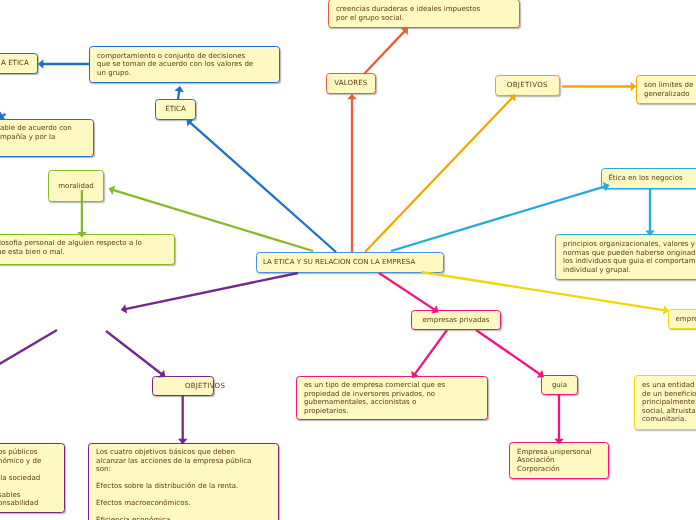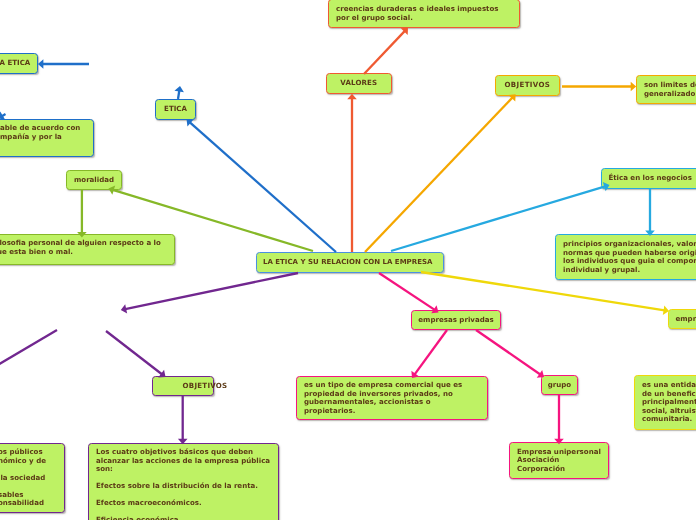--- a/index.html
+++ b/index.html
@@ -2,23 +2,23 @@
 <html><head>
 <meta charset="utf-8">
 <title>Mapa conceptual</title>
 <style>
   html,body{margin:0;padding:0;background:#ffffff;}
   body{width:696px;height:520px;overflow:hidden;
        font-family:"DejaVu Sans","Liberation Sans",sans-serif;
        -webkit-font-smoothing:antialiased;text-rendering:geometricPrecision;}
   #canvas{position:relative;width:696px;height:520px;overflow:hidden;background:#fff;}
   svg#edges{position:absolute;left:0;top:0;width:696px;height:520px;pointer-events:none;z-index:3;}
-  .node{position:absolute;box-sizing:border-box;background:#bef264;
+  .node{position:absolute;box-sizing:border-box;background:#fef9c3;
         border-style:solid;border-width:1.5px;border-radius:3.5px;
-        color:#5b3a16;font-weight:bold;font-size:7.05px;line-height:8.5px;
+        color:#5b3a16;font-weight:normal;font-size:7.05px;line-height:8.5px;
         display:flex;align-items:center;white-space:pre;z-index:2;}
   .node{box-shadow:1.3px 1.5px 1.4px -0.5px rgba(120,115,110,0.55);}
   .node.leaf{justify-content:center;}
   .node .txt{padding:0 6px;position:relative;z-index:1;will-change:opacity;}
   .node.box .txt{padding:0 7px;}
   .node.center{font-size:7.0px;letter-spacing:0px;}
 </style>
 </head>
 <body>
 
@@ -103,27 +103,30 @@
         <line x1="559" y1="395" x2="559" y2="439.69" stroke="#f5147f" stroke-width="2.3" stroke-linecap="butt"></line>
         <path d="M 559 444.2 L 554.2 438.7 L 563.8 438.7 Z" fill="#f5147f"></path>
       </g>
       <g>
         <line x1="421" y1="272" x2="664.5447529066913" y2="310.29937646516515" stroke="#efd80a" stroke-width="2.3" stroke-linecap="butt"></line>
         <path d="M 669 311 L 662.8210971218614 314.88730745150554 L 664.3124465529954 305.40385465865336 Z" fill="#efd80a"></path>
       </g>
     </svg>
 <div class="node center" style="left: 256px; top: 252px; width: 188px; height: 21px; border-color: rgb(74, 144, 226);"><div class="txt">LA ETICA Y SU RELACION CON LA EMPRESA</div></div>
     <div class="node leaf" style="left: -8px; top: 53px; width: 45.8px; height: 21px; border-color: rgb(31, 111, 201);"><div class="txt">A ETICA</div></div>
+    <div class="node box" style="left: 89px; top: 46px; width: 191px; height: 37px; border-color: rgb(31, 111, 201);"><div class="txt">comportamiento o conjunto de decisiones
+que se toman de acuerdo con los valores de
+un grupo.</div></div>
     <div class="node leaf" style="left: 155px; top: 99px; width: 41px; height: 21px; border-color: rgb(31, 111, 201);"><div class="txt">ETICA</div></div>
     <div class="node box" style="left: -8px; top: 119px; width: 102px; height: 38px; border-color: rgb(31, 111, 201); align-items: flex-start; padding-top: 4px;"><div class="txt">able de acuerdo con
 mpañía y por la</div></div>
-    <div class="node leaf" style="left: 66px; top: 170px; width: 56px; height: 20px; border-color: rgb(134, 184, 40);"><div class="txt">moralidad</div></div>
+    <div class="node leaf" style="left: 48px; top: 170px; width: 56px; height: 32px; border-color: rgb(134, 184, 40);"><div class="txt">moralidad</div></div>
     <div class="node box" style="left: -11px; top: 234px; width: 186px; height: 31px; border-color: rgb(134, 184, 40); align-items: flex-start; padding-top: 4px;"><div class="txt">ilosofia personal de alguien respecto a lo
 ue esta bien o mal.</div></div>
-    <div class="node leaf" style="left: 325.8px; top: 73px; width: 66px; height: 21px; border-color: rgb(239, 90, 50); letter-spacing: 0.15px;"><div class="txt">VALORES</div></div>
+    <div class="node leaf" style="left: 325.8px; top: 73px; width: 50px; height: 21px; border-color: rgb(239, 90, 50); letter-spacing: 0.15px;"><div class="txt">VALORES</div></div>
     <div class="node box" style="left: 328px; top: -1px; width: 192px; height: 29px; border-color: rgb(239, 90, 50);"><div class="txt">creencias duraderas e ideales impuestos
 por el grupo social.</div></div>
     <div class="node leaf" style="left: 494.6px; top: 75px; width: 65.5px; height: 21px; border-color: rgb(245, 167, 0); letter-spacing: 0.35px;"><div class="txt">OBJETIVOS</div></div>
     <div class="node box" style="left: 636px; top: 75px; width: 135px; height: 29px; border-color: rgb(245, 167, 0);"><div class="txt">son limites de accion
 generalizado</div></div>
     <div class="node leaf" style="left: 600.9px; top: 168px; width: 110px; height: 21px; border-color: rgb(38, 169, 224); justify-content: flex-start;"><div class="txt" style="padding-left: 6.5px;">Ética en los negocios</div></div>
     <div class="node box" style="left: 555px; top: 234px; width: 205px; height: 46px; border-color: rgb(38, 169, 224);"><div class="txt">principios organizacionales, valores y
 normas que pueden haberse originado en
 los individuos que guia el comportamiento
 individual y grupal.</div></div>
@@ -142,21 +145,21 @@
 Efectos sobre la distribución de la renta.
 
 Efectos macroeconómicos.
 
 Eficiencia económica</div></div>
     <div class="node box" style="left: 296px; top: 376px; width: 192px; height: 44px; border-color: rgb(245, 20, 127);"><div class="txt">es un tipo de empresa comercial que es
 propiedad de inversores privados, no
 gubernamentales, accionistas o
 propietarios.</div></div>
     <div class="node leaf" style="left: 411px; top: 310px; width: 90px; height: 20px; border-color: rgb(245, 20, 127);"><div class="txt">empresas privadas</div></div>
-    <div class="node leaf" style="left: 541px; top: 375px; width: 37px; height: 20px; border-color: rgb(245, 20, 127);"><div class="txt">grupo</div></div>
+    <div class="node leaf" style="left: 541px; top: 375px; width: 37px; height: 20px; border-color: rgb(245, 20, 127);"><div class="txt">guia</div></div>
     <div class="node box" style="left: 509px; top: 442px; width: 100px; height: 37px; border-color: rgb(245, 20, 127);"><div class="txt">Empresa unipersonal
 Asociación
 Corporación</div></div>
     <div class="node leaf" style="left: 667.5px; top: 309px; width: 85px; height: 20px; border-color: rgb(239, 216, 10); justify-content: flex-start;"><div class="txt" style="padding-left: 7px;">empresa</div></div>
     <div class="node box" style="left: 634px; top: 375px; width: 145px; height: 55px; border-color: rgb(239, 216, 10);"><div class="txt">es una entidad que busca
 de un beneficio
 principalmente de tipo
 social, altruista o
 comunitaria.</div></div>
   </div>

